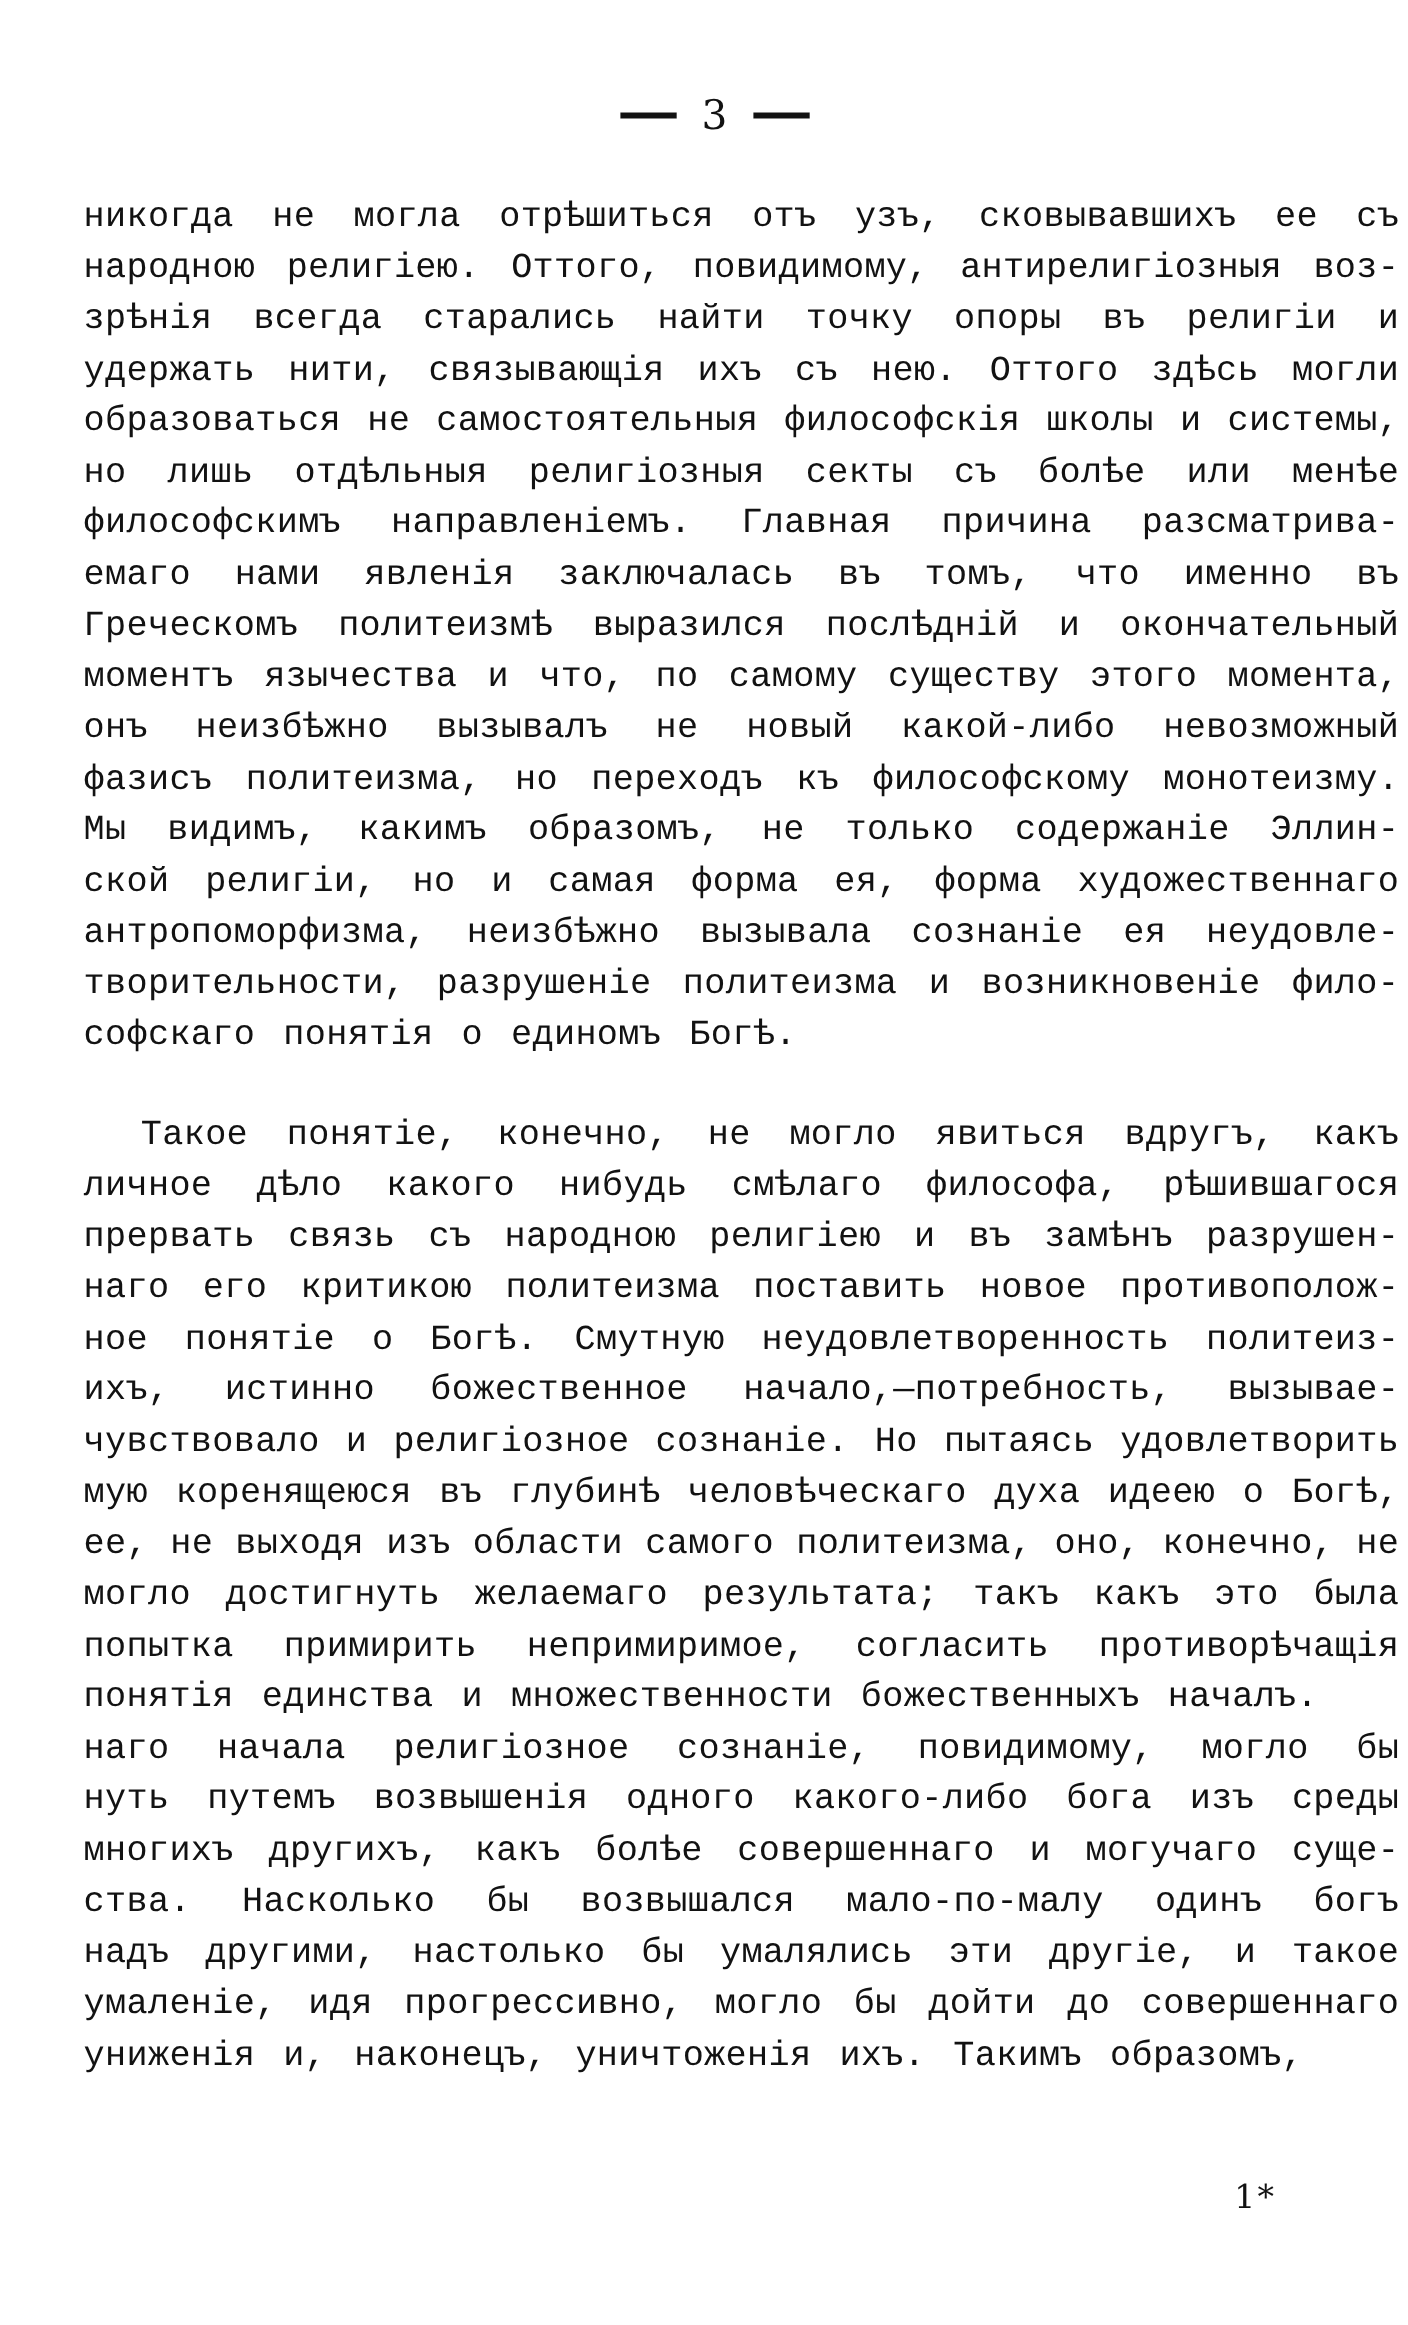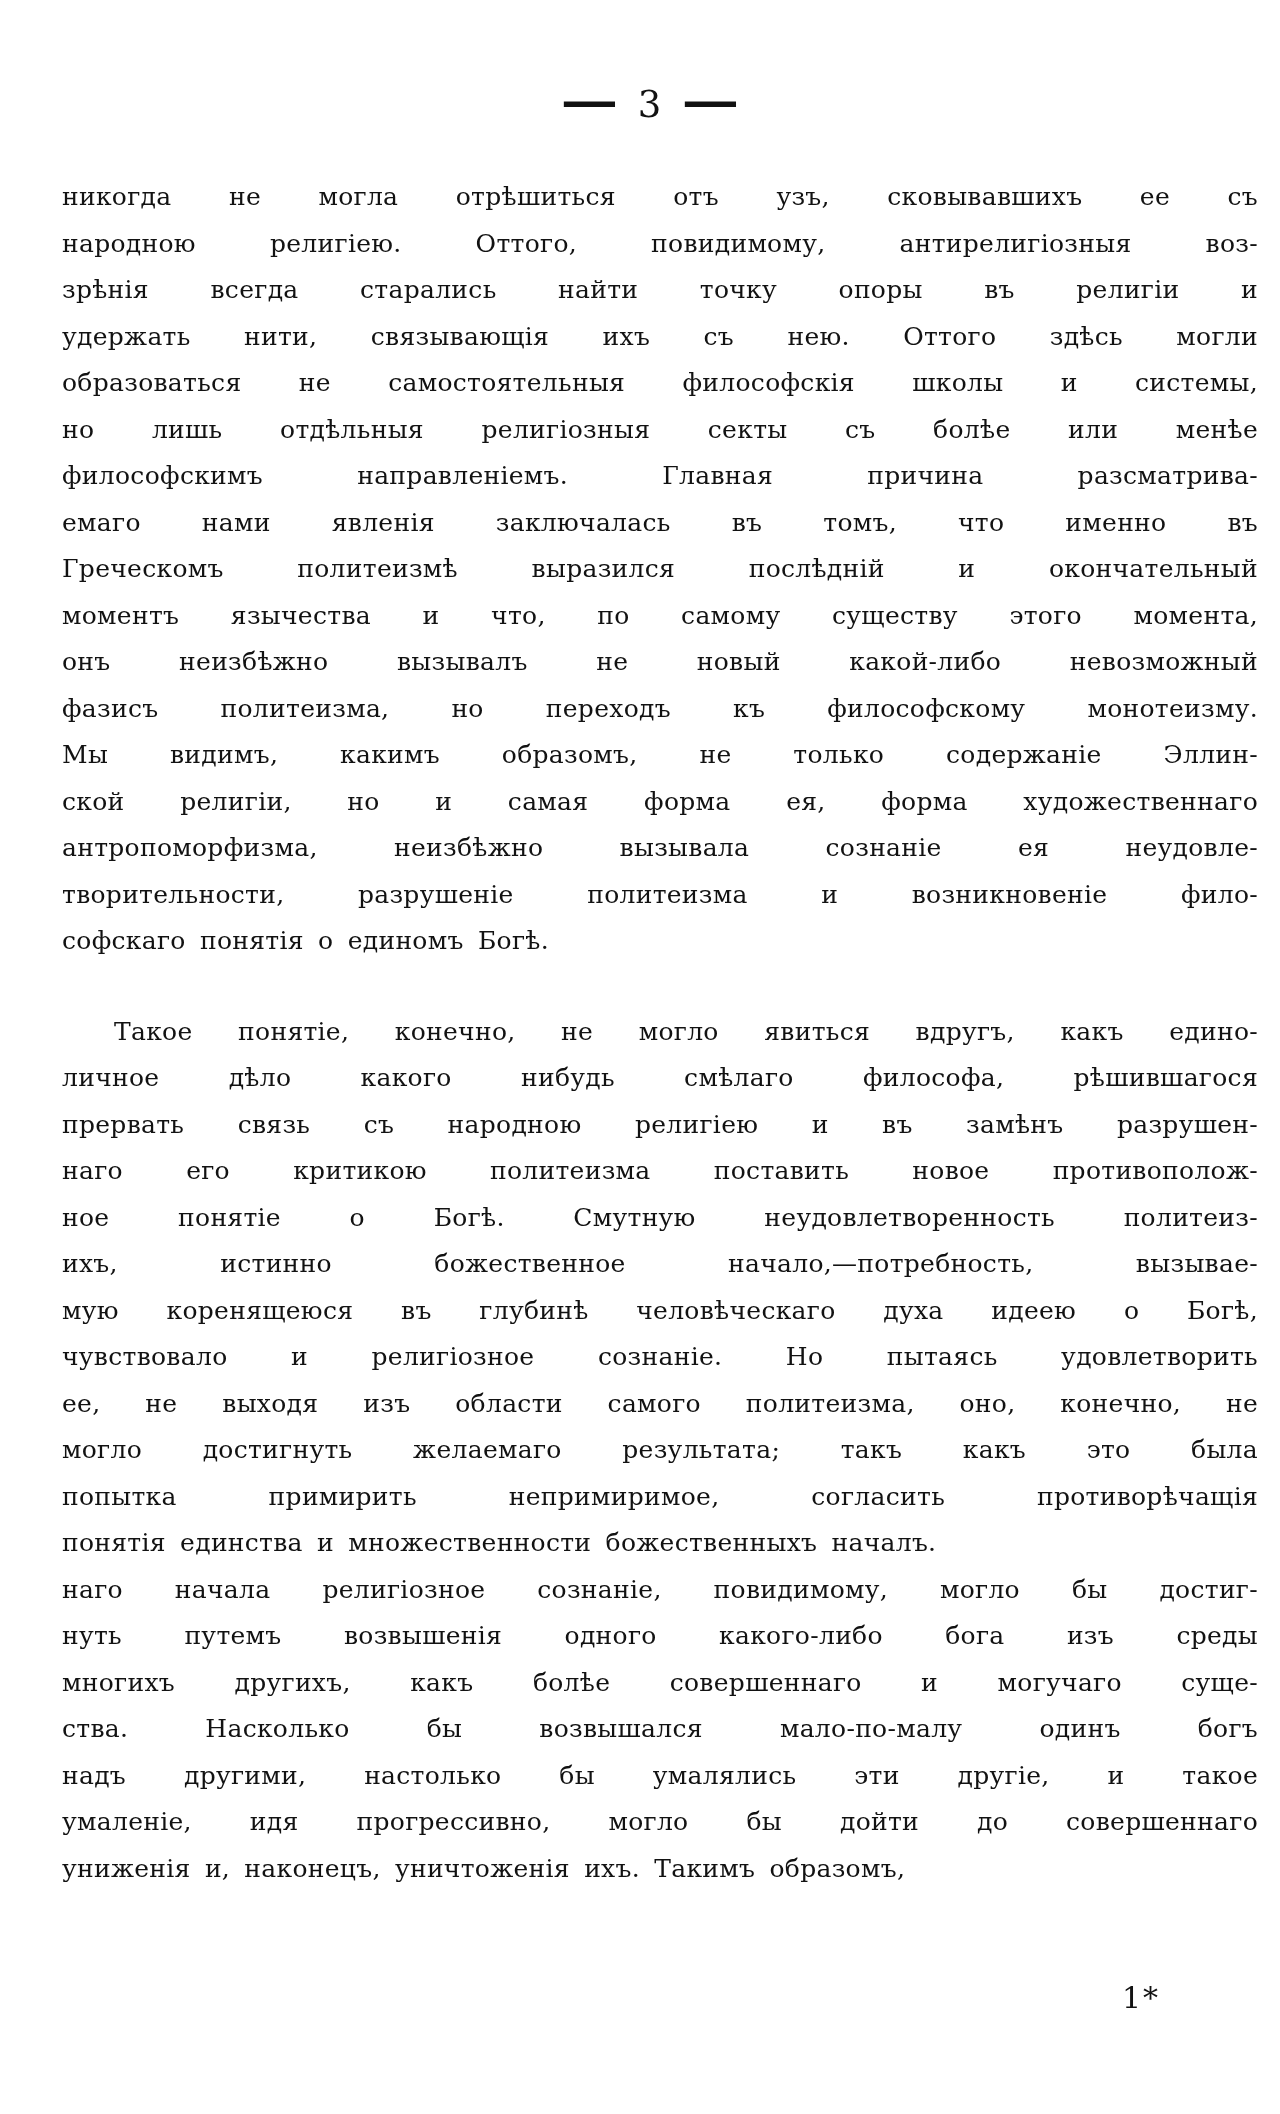--- a/index.html
+++ b/index.html
@@ -34,26 +34,27 @@
     top: -3px;
     font-weight: bold;
   }
   .page-number {
     display: inline-block;
     letter-spacing: 1px;
   }
   .text-block {
     position: absolute;
     top: 174px;
-    left: 62px;
+    left: 76px;
     width: 1196px;
-    font-size: 25px;
+    font-size: 32px;
     line-height: 46.5px;
     letter-spacing: 0.3px;
     color: #121212;
+    font-family: Liberation Mono, monospace;
   }
   .paragraph { margin: 0; }
   .line {
     height: 46.5px;
     overflow: hidden;
     white-space: normal;
     text-align: justify;
     text-align-last: justify;
     text-justify: inter-word;
   }
@@ -99,22 +100,22 @@
         <div class="line">творительности, разрушеніе политеизма и возникновеніе фило-</div>
         <div class="line last">софскаго понятія о единомъ Богѣ.</div>
       </div>
       <div class="paragraph" style="margin-top: 34px;">
         <div class="line indent">Такое понятіе, конечно, не могло явиться вдругъ, какъ едино-</div>
         <div class="line">личное дѣло какого нибудь смѣлаго философа, рѣшившагося</div>
         <div class="line">прервать связь съ народною религіею и въ замѣнъ разрушен-</div>
         <div class="line">наго его критикою политеизма поставить новое противополож-</div>
         <div class="line">ное понятіе о Богѣ. Смутную неудовлетворенность политеиз-</div>
         <div class="line">ихъ, истинно божественное начало,—потребность, вызывае-</div>
+        <div class="line">чувствовало и религіозное сознаніе. Но пытаясь удовлетворить</div>
         <div class="line">мую коренящеюся въ глубинѣ человѣческаго духа идеею о Богѣ,</div>
-        <div class="line">чувствовало и религіозное сознаніе. Но пытаясь удовлетворить</div>
         <div class="line">ее, не выходя изъ области самого политеизма, оно, конечно, не</div>
         <div class="line">могло достигнуть желаемаго результата; такъ какъ это была</div>
         <div class="line">попытка примирить непримиримое, согласить противорѣчащія</div>
         <div class="line last">понятія единства и множественности божественныхъ началъ.</div>
       </div>
       <div class="paragraph">
         <div class="line">наго начала религіозное сознаніе, повидимому, могло бы достиг-</div>
         <div class="line">нуть путемъ возвышенія одного какого-либо бога изъ среды</div>
         <div class="line">многихъ другихъ, какъ болѣе совершеннаго и могучаго суще-</div>
         <div class="line">ства. Насколько бы возвышался мало-по-малу одинъ богъ</div>

